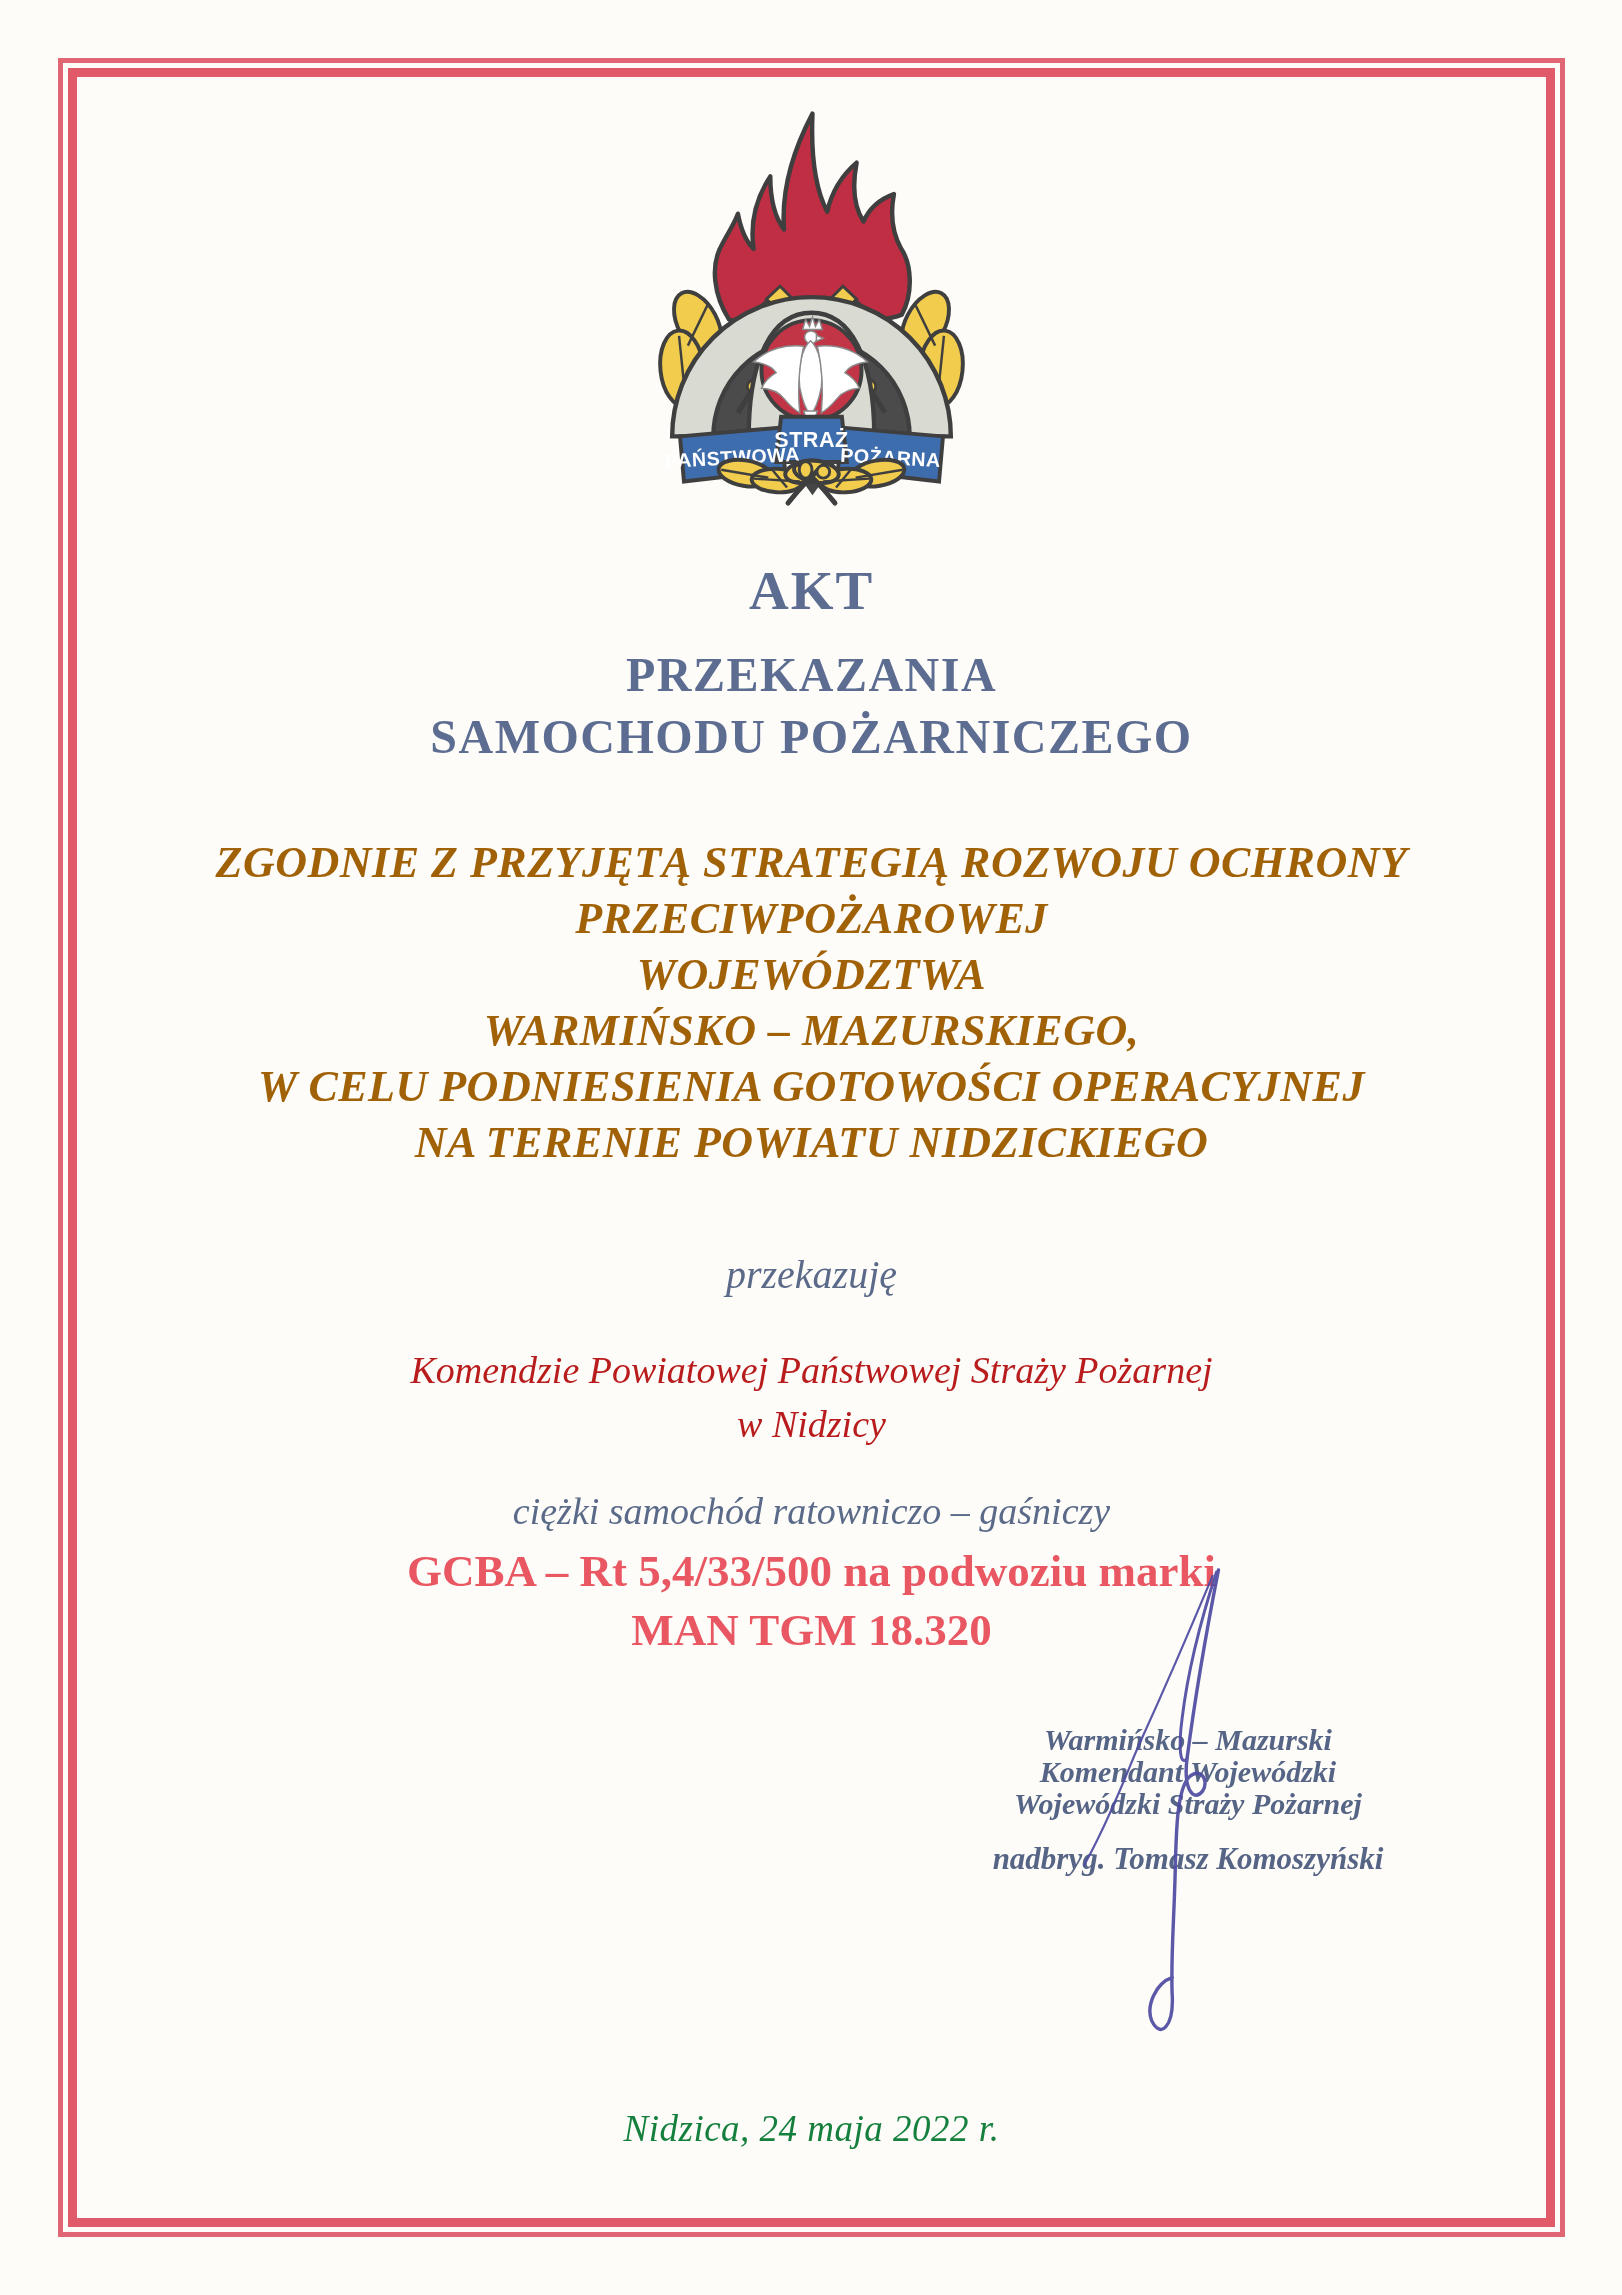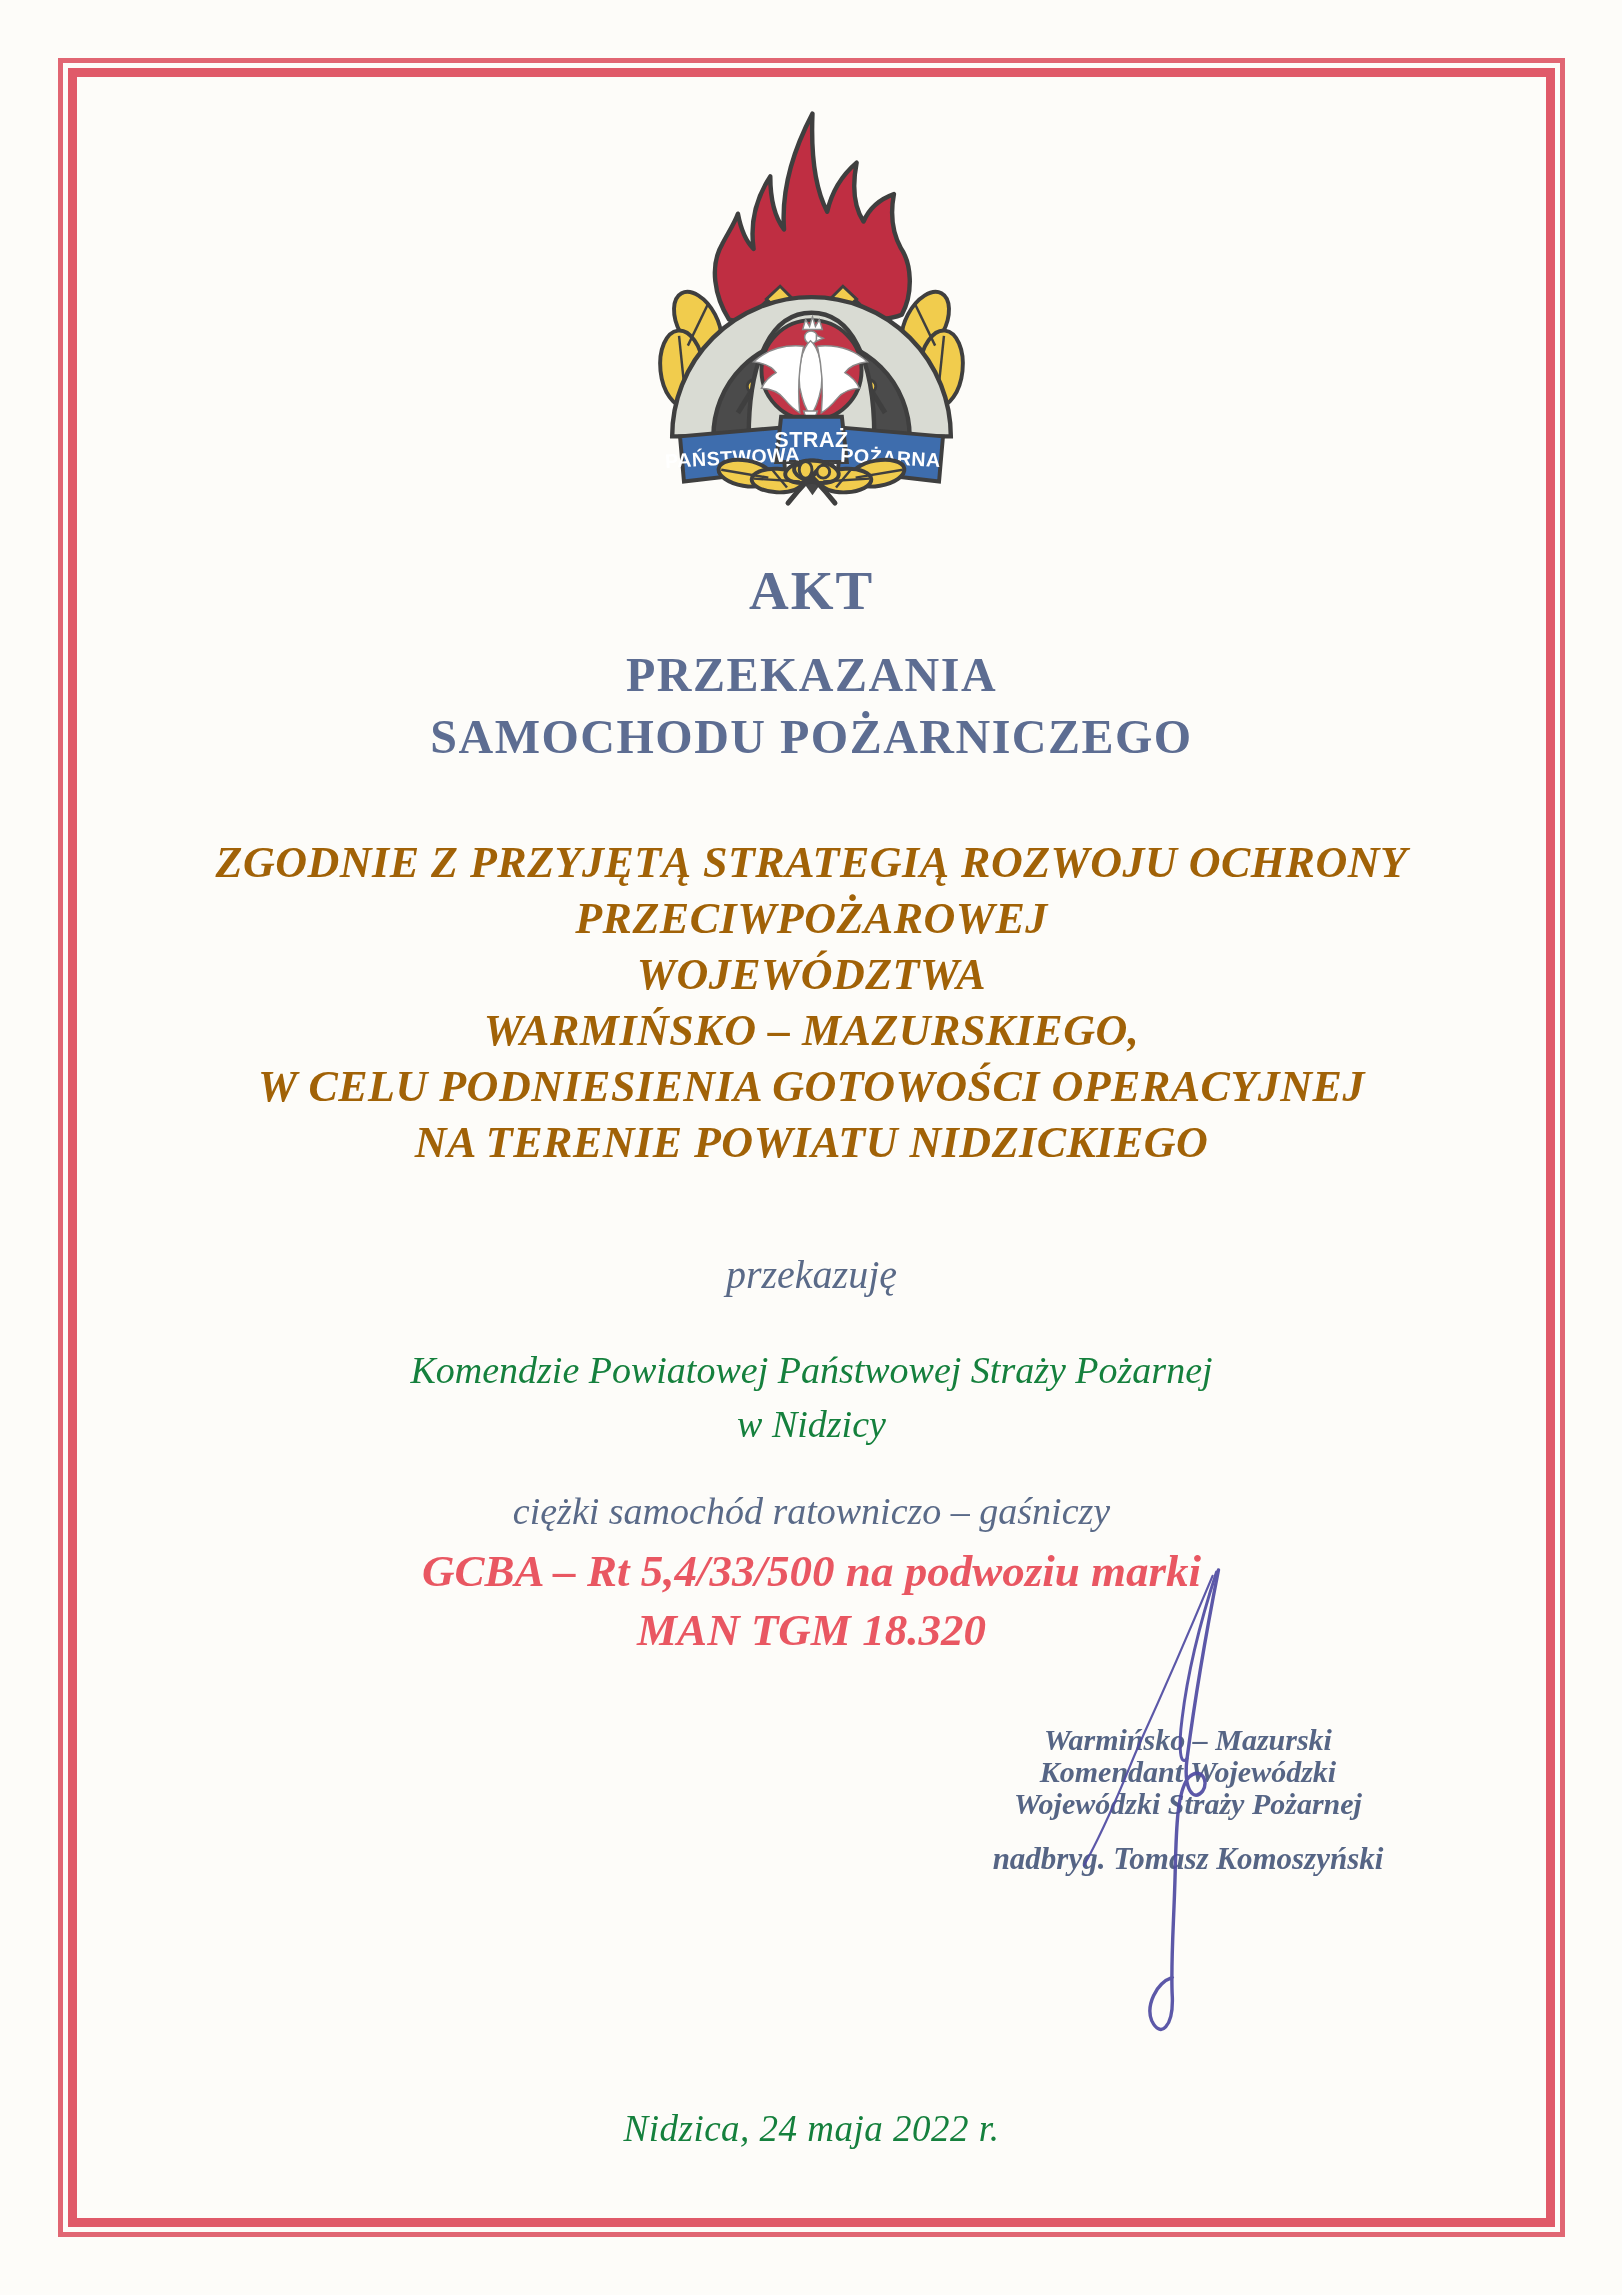--- a/index.html
+++ b/index.html
@@ -31,27 +31,27 @@
     color:#5d6d92;letter-spacing:1.5px;line-height:62px;
   }
   .preamble{
     top:835px;font-size:44px;font-weight:bold;font-style:italic;
     color:#a16207;line-height:56px;letter-spacing:0.5px;
   }
   .handover{
     top:1251px;font-size:40px;font-style:italic;color:#5a6a88;
   }
   .recipient{
-    top:1343px;font-size:38px;font-style:italic;color:#15803d;line-height:54px;
+    top:1343px;font-size:38px;font-style:italic;color:#b91c1c;line-height:54px;
   }
   .vehicle-desc{
     top:1489px;font-size:38px;font-style:italic;color:#5a6a88;
   }
   .vehicle-model{
-    top:1542px;font-size:45px;font-weight:bold;font-style:italic;
+    top:1542px;font-size:45px;font-weight:bold;
     color:#e95762;line-height:59px;
   }
   .signer{
     position:absolute;left:918px;width:540px;top:1724px;
     text-align:center;color:#566585;
     font-size:30px;font-weight:bold;font-style:italic;line-height:32px;
   }
   .signer .name{margin-top:22.6px;font-size:31px;}
   .place-date{
     top:2107px;font-size:37px;font-style:italic;color:#15803d;letter-spacing:0.5px;

